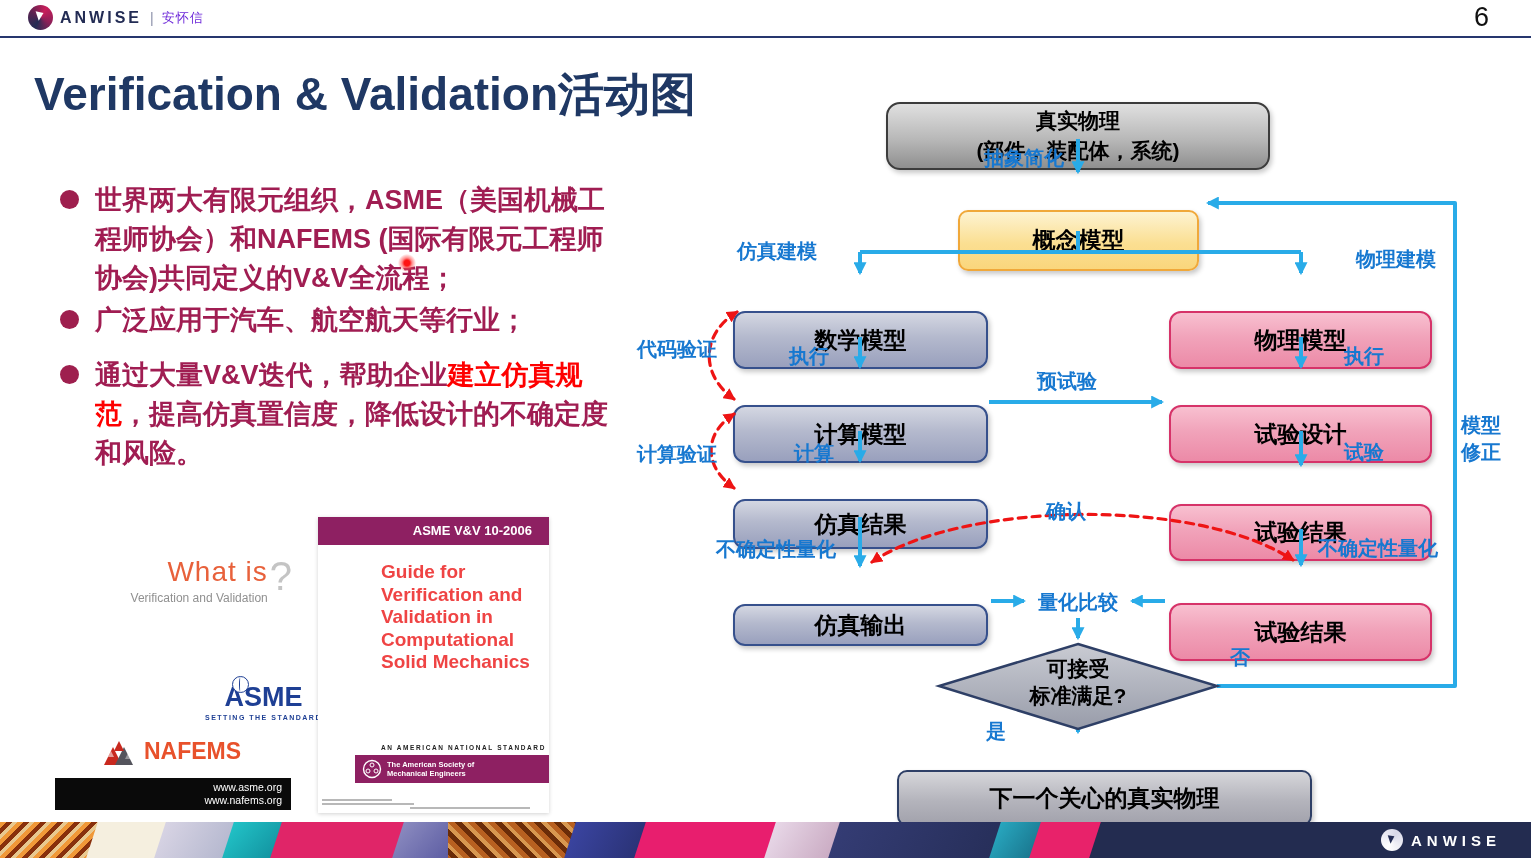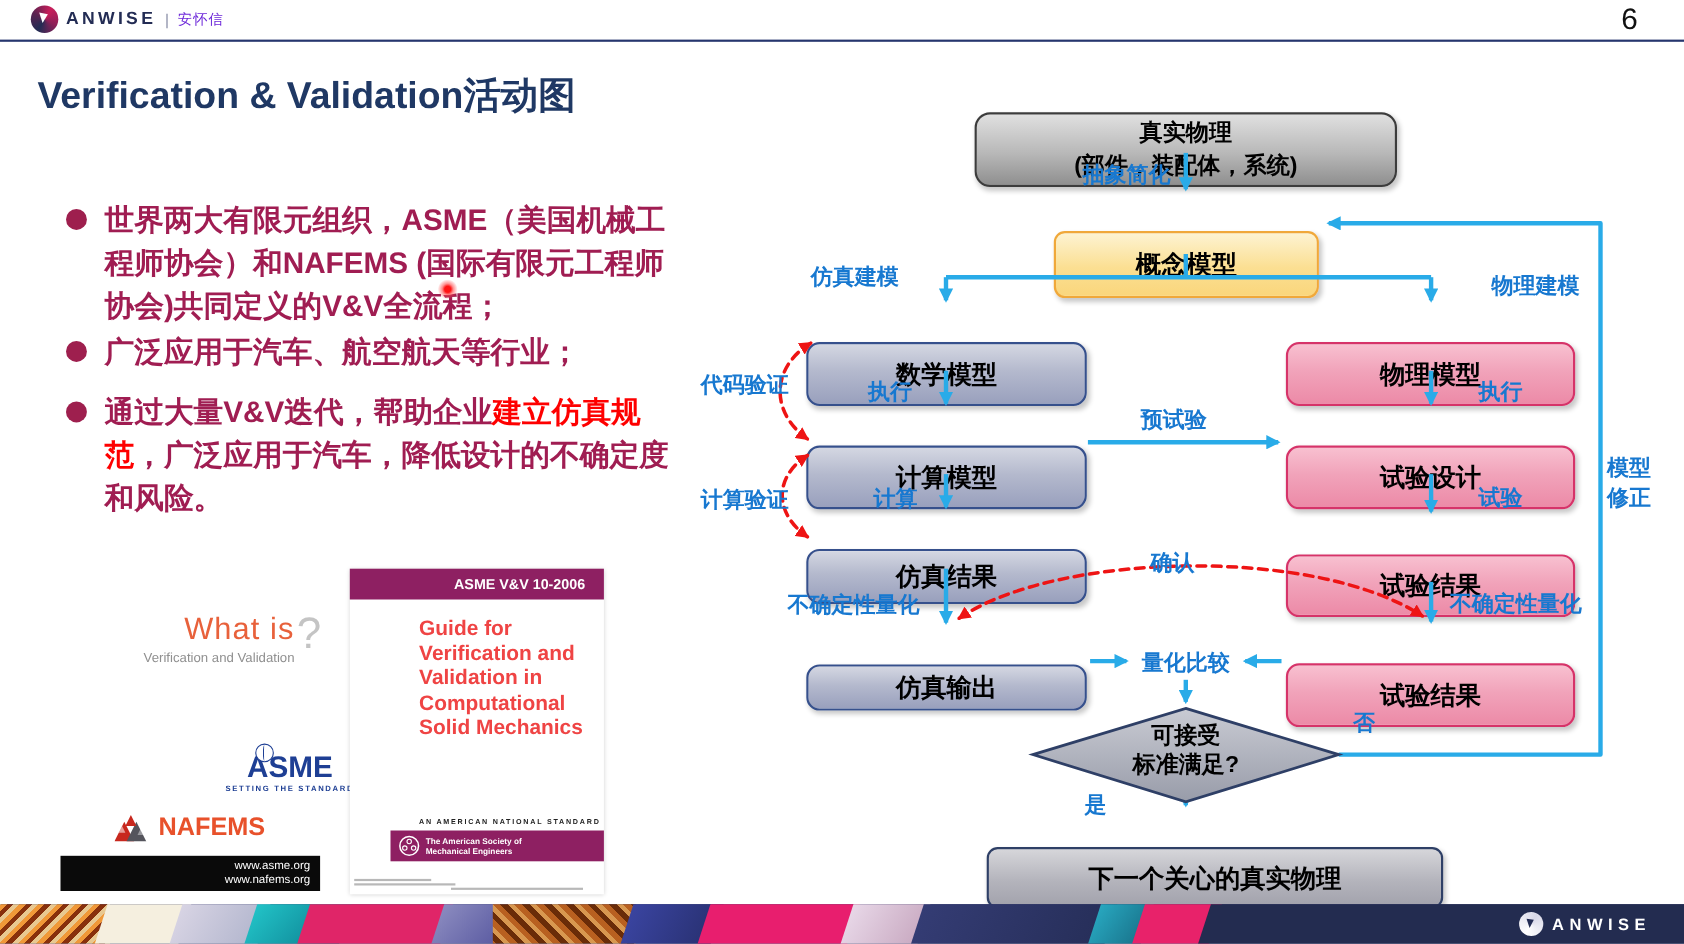--- a/index.html
+++ b/index.html
@@ -12,21 +12,21 @@
   .logo-circle{width:25px;height:25px;border-radius:50%;
        background:conic-gradient(from 210deg,#232c54,#5a2350,#c81e5a,#8c2058,#232c54);position:relative;}
   .logo-circle::after{content:"";position:absolute;left:9px;top:5px;width:0;height:0;
        border-left:7px solid #fff;border-top:4px solid transparent;border-bottom:6px solid transparent;
        transform:rotate(-18deg);}
   .hdr-brand{font-size:16px;font-weight:bold;color:#232c54;letter-spacing:3px;}
   .hdr-sep{font-size:14px;color:#8a8fa8;font-weight:normal;margin:0 1px;}
   .hdr-cn{font-size:13px;font-weight:normal;color:#6d28d9;letter-spacing:1px;}
   .pagenum{position:absolute;right:42px;top:2px;font-size:27px;color:#111;z-index:21;}
   
-  .title{position:absolute;left:34px;top:64px;font-size:34px;font-weight:800;color:#1f3864;z-index:5;}
+  .title{position:absolute;left:34px;top:64px;font-size:46px;font-weight:800;color:#1f3864;z-index:5;}
   .bullet{position:absolute;left:58px;width:566px;padding-left:37px;font-size:27px;font-weight:bold;
        color:#a01d52;line-height:39px;z-index:5;box-sizing:border-box;}
   .bullet::before{content:"";position:absolute;left:2px;top:9px;width:19px;height:19px;border-radius:50%;
        background:#9e1f4e;}
   .red-em{color:#fe0000;}
   .laser-dot{position:absolute;left:398px;top:254px;width:18px;height:18px;border-radius:50%;z-index:9;
        background:radial-gradient(circle,#ff1414 0 22%,rgba(255,70,70,.6) 40%,rgba(255,120,120,0) 72%);}
   
   .fbox{position:absolute;display:flex;align-items:center;justify-content:center;text-align:center;
        font-weight:bold;color:#000;box-sizing:border-box;z-index:4;
@@ -107,21 +107,21 @@
 
 <div class="title">Verification &amp; Validation活动图</div>
 
 <div class="bullet" style="top:181px">
   <span>世界两大有限元组织，ASME（美国机械工程师协会）和NAFEMS (国际有限元工程师协会)共同定义的V&amp;V全流程；</span>
 </div>
 <div class="bullet" style="top:301px">
   <span>广泛应用于汽车、航空航天等行业；</span>
 </div>
 <div class="bullet" style="top:356px">
-  <span>通过大量V&amp;V迭代，帮助企业</span><span class="red-em">建立仿真规范</span><span>，广泛应用于汽车，降低设计的不确定度和风险。</span>
+  <span>通过大量V&amp;V迭代，帮助企业</span><span class="red-em">建立仿真规范</span><span>，提高仿真置信度，降低设计的不确定度和风险。</span>
 </div>
 <div class="laser-dot"></div>
 
 <div class="whatis-wrap">
   <div class="wi-row">
     <div class="wi-col">
       <div class="wi-title">What is</div>
       <div class="wi-sub">Verification and Validation</div>
     </div>
     <div class="wi-q">?</div>

